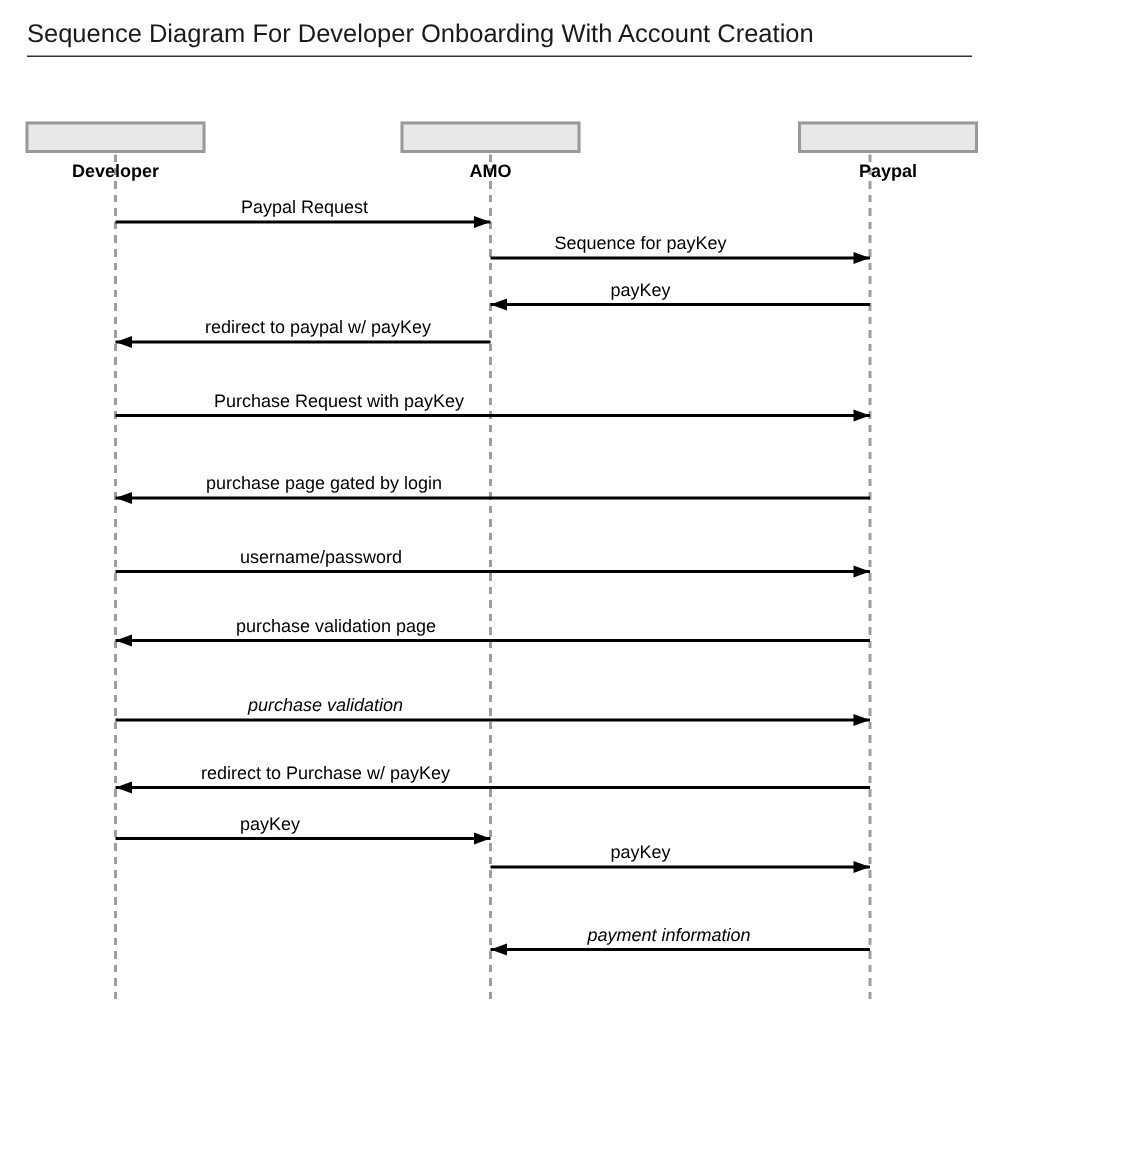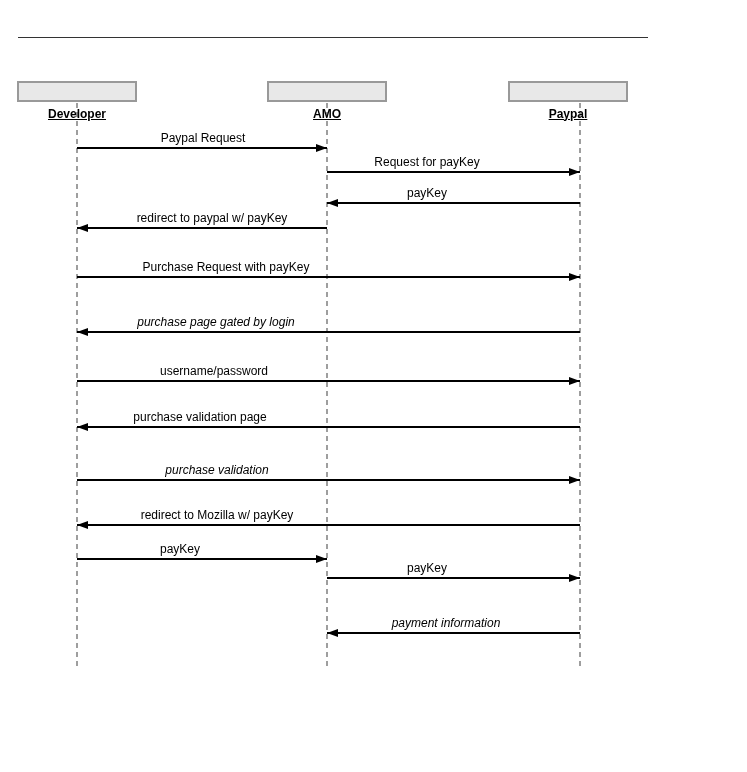--- a/index.html
+++ b/index.html
@@ -34,21 +34,20 @@
     box-sizing: border-box;
     background: var(--actor-fill, #e8e8e8);
     border: 2px solid var(--actor-border, #999999);
     display: flex;
     align-items: center;
     justify-content: center;
   }
   .actor-label {
     font-size: 12px;
     font-weight: bold;
-    text-decoration: underline;
     color: var(--text, #000000);
     white-space: nowrap;
     margin-top: 44px;
   }
   .lifeline {
     position: absolute;
     width: 2px;
     background-image: repeating-linear-gradient(
       to bottom,
       var(--lifeline, #9e9e9e) 0px,
@@ -76,64 +75,65 @@
     transform: translateX(-50%);
     font-size: 12px;
     color: var(--text, #000000);
     white-space: nowrap;
   }
 </style>
 </head>
 <body>
 
 <div class="canvas" style="--bg: #ffffff; --actor-fill: #e8e8e8; --actor-border: #999999; --lifeline: #9e9e9e; --arrow: #000000; --rule: #333333; --text: #000000;">
+  <div class="title">Sequence Diagram For Developer Onboarding With Account Creation</div>
   <div class="title-rule"></div>
   <div id="diagram-layer">
       <div class="lifeline" style="left: 76px; top: 103px; height: 567px;"></div>
       <div class="actor-box" style="left: 17px; top: 81px;">
         <span class="actor-label">Developer</span>
       </div>
       <div class="lifeline" style="left: 326px; top: 103px; height: 567px;"></div>
       <div class="actor-box" style="left: 267px; top: 81px;">
         <span class="actor-label">AMO</span>
       </div>
       <div class="lifeline" style="left: 579px; top: 103px; height: 567px;"></div>
-      <div class="actor-box" style="left: 508px; top: 81px;">
+      <div class="actor-box" style="left: 532px; top: 81px;">
         <span class="actor-label">Paypal</span>
       </div>
       <div class="message-line" style="left: 77px; width: 250px; top: 147.25px;"></div>
       <div class="arrowhead right" style="top: 144px; left: 316px;"></div>
       <div class="message-label" style="left: 203px; top: 131px;">Paypal Request</div>
       <div class="message-line" style="left: 327px; width: 253px; top: 171.25px;"></div>
       <div class="arrowhead right" style="top: 168px; left: 569px;"></div>
-      <div class="message-label" style="left: 427px; top: 155px;">Request for payKey</div>
+      <div class="message-label" style="left: 427px; top: 155px;">Sequence for payKey</div>
       <div class="message-line" style="left: 327px; width: 253px; top: 202.25px;"></div>
       <div class="arrowhead left" style="top: 199px; left: 327px;"></div>
       <div class="message-label" style="left: 427px; top: 186px;">payKey</div>
       <div class="message-line" style="left: 77px; width: 250px; top: 227.25px;"></div>
       <div class="arrowhead left" style="top: 224px; left: 77px;"></div>
       <div class="message-label" style="left: 212px; top: 211px;">redirect to paypal w/ payKey</div>
       <div class="message-line" style="left: 77px; width: 503px; top: 276.25px;"></div>
       <div class="arrowhead right" style="top: 273px; left: 569px;"></div>
       <div class="message-label" style="left: 226px; top: 260px;">Purchase Request with payKey</div>
       <div class="message-line" style="left: 77px; width: 503px; top: 331.25px;"></div>
       <div class="arrowhead left" style="top: 328px; left: 77px;"></div>
-      <div class="message-label" style="left: 216px; top: 315px; font-style: italic;">purchase page gated by login</div>
+      <div class="message-label" style="left: 216px; top: 315px;">purchase page gated by login</div>
       <div class="message-line" style="left: 77px; width: 503px; top: 380.25px;"></div>
       <div class="arrowhead right" style="top: 377px; left: 569px;"></div>
       <div class="message-label" style="left: 214px; top: 364px;">username/password</div>
       <div class="message-line" style="left: 77px; width: 503px; top: 426.25px;"></div>
       <div class="arrowhead left" style="top: 423px; left: 77px;"></div>
-      <div class="message-label" style="left: 200px; top: 410px;">purchase validation page</div>
+      <div class="message-label" style="left: 224px; top: 410px;">purchase validation page</div>
       <div class="message-line" style="left: 77px; width: 503px; top: 479.25px;"></div>
       <div class="arrowhead right" style="top: 476px; left: 569px;"></div>
       <div class="message-label" style="left: 217px; top: 463px; font-style: italic;">purchase validation</div>
       <div class="message-line" style="left: 77px; width: 503px; top: 524.25px;"></div>
       <div class="arrowhead left" style="top: 521px; left: 77px;"></div>
-      <div class="message-label" style="left: 217px; top: 508px;">redirect to Mozilla w/ payKey</div>
+      <div class="message-label" style="left: 217px; top: 508px;">redirect to Purchase w/ payKey</div>
       <div class="message-line" style="left: 77px; width: 250px; top: 558.25px;"></div>
       <div class="arrowhead right" style="top: 555px; left: 316px;"></div>
       <div class="message-label" style="left: 180px; top: 542px;">payKey</div>
       <div class="message-line" style="left: 327px; width: 253px; top: 577.25px;"></div>
       <div class="arrowhead right" style="top: 574px; left: 569px;"></div>
       <div class="message-label" style="left: 427px; top: 561px;">payKey</div>
       <div class="message-line" style="left: 327px; width: 253px; top: 632.25px;"></div>
       <div class="arrowhead left" style="top: 629px; left: 327px;"></div>
       <div class="message-label" style="left: 446px; top: 616px; font-style: italic;">payment information</div>
     </div>

